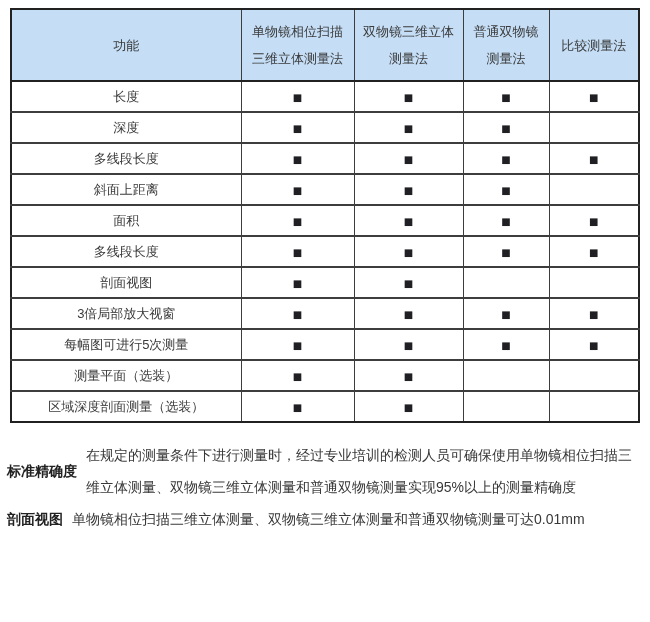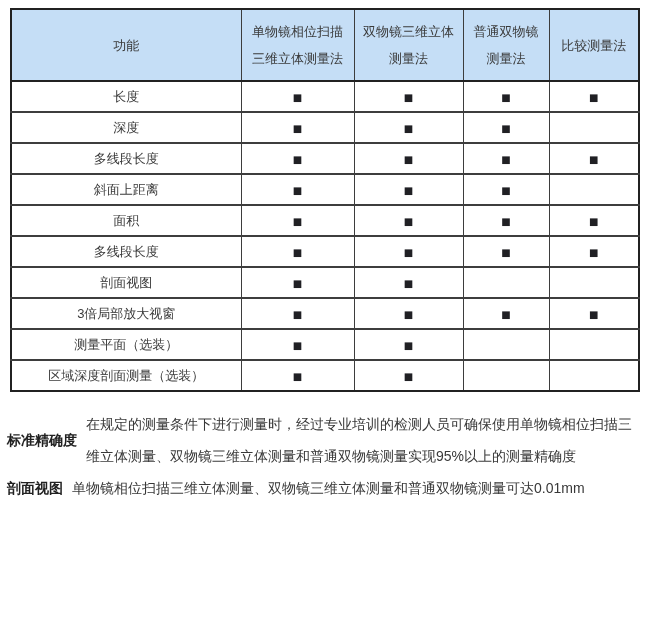--- a/index.html
+++ b/index.html
@@ -123,20 +123,27 @@
           <td></td>
         </tr>
         <tr>
           <td>3倍局部放大视窗</td>
           <td><span class="mark">■</span></td>
           <td><span class="mark">■</span></td>
           <td><span class="mark">■</span></td>
           <td><span class="mark">■</span></td>
         </tr>
         <tr>
+          <td>每幅图可进行5次测量</td>
+          <td><span class="mark">■</span></td>
+          <td><span class="mark">■</span></td>
+          <td><span class="mark">■</span></td>
+          <td><span class="mark">■</span></td>
+        </tr>
+        <tr>
           <td>测量平面（选装）</td>
           <td><span class="mark">■</span></td>
           <td><span class="mark">■</span></td>
           <td></td>
           <td></td>
         </tr>
         <tr>
           <td>区域深度剖面测量（选装）</td>
           <td><span class="mark">■</span></td>
           <td><span class="mark">■</span></td>

